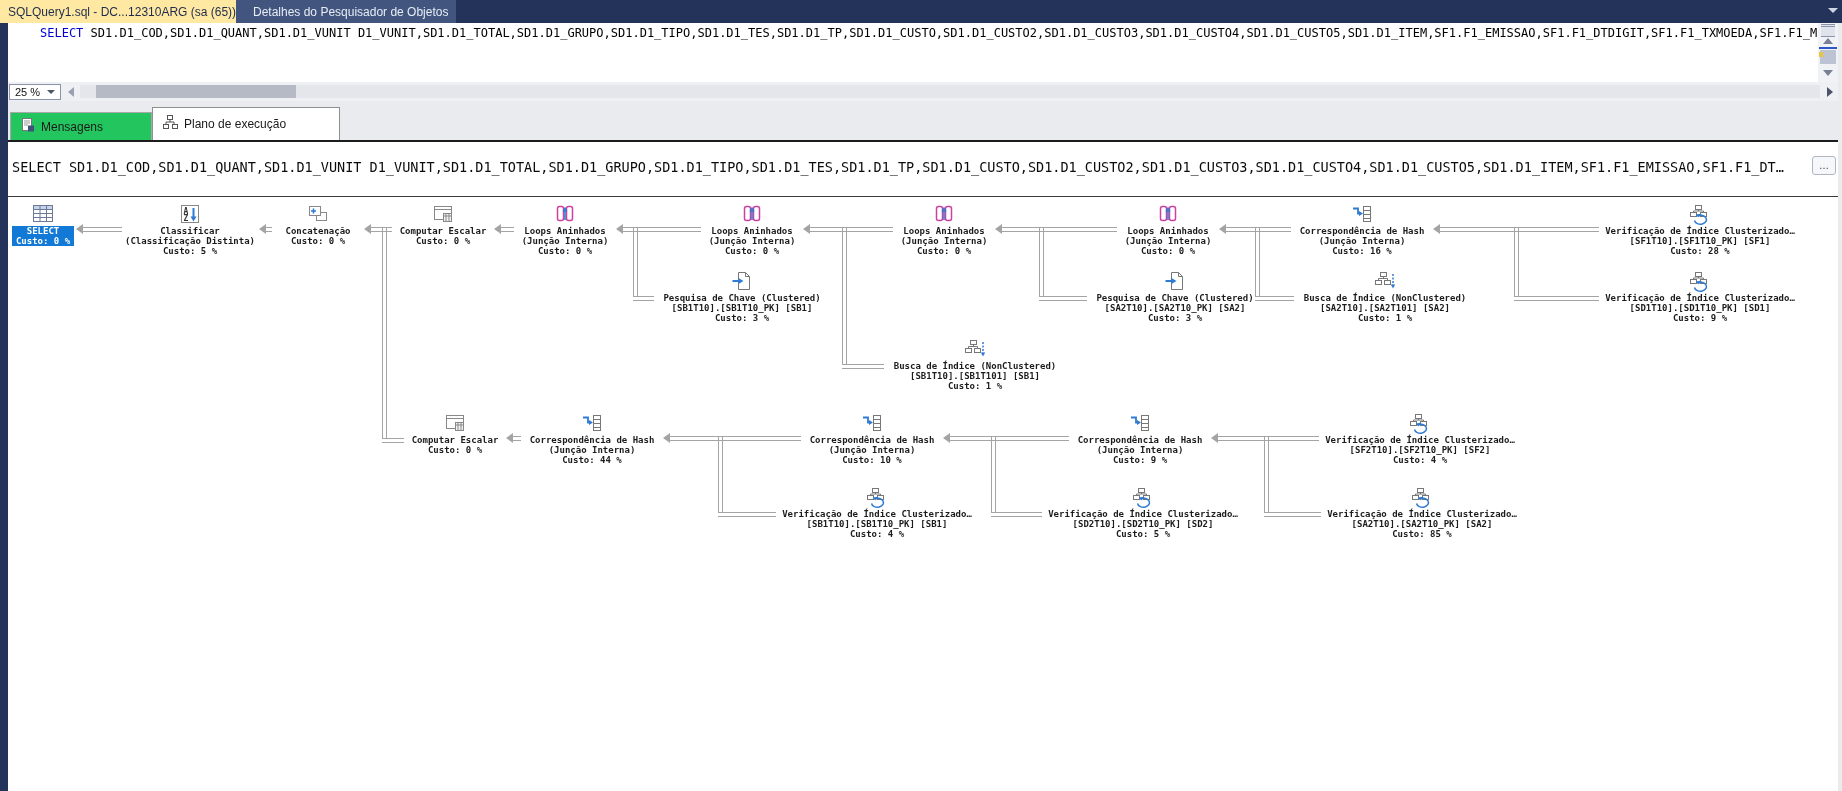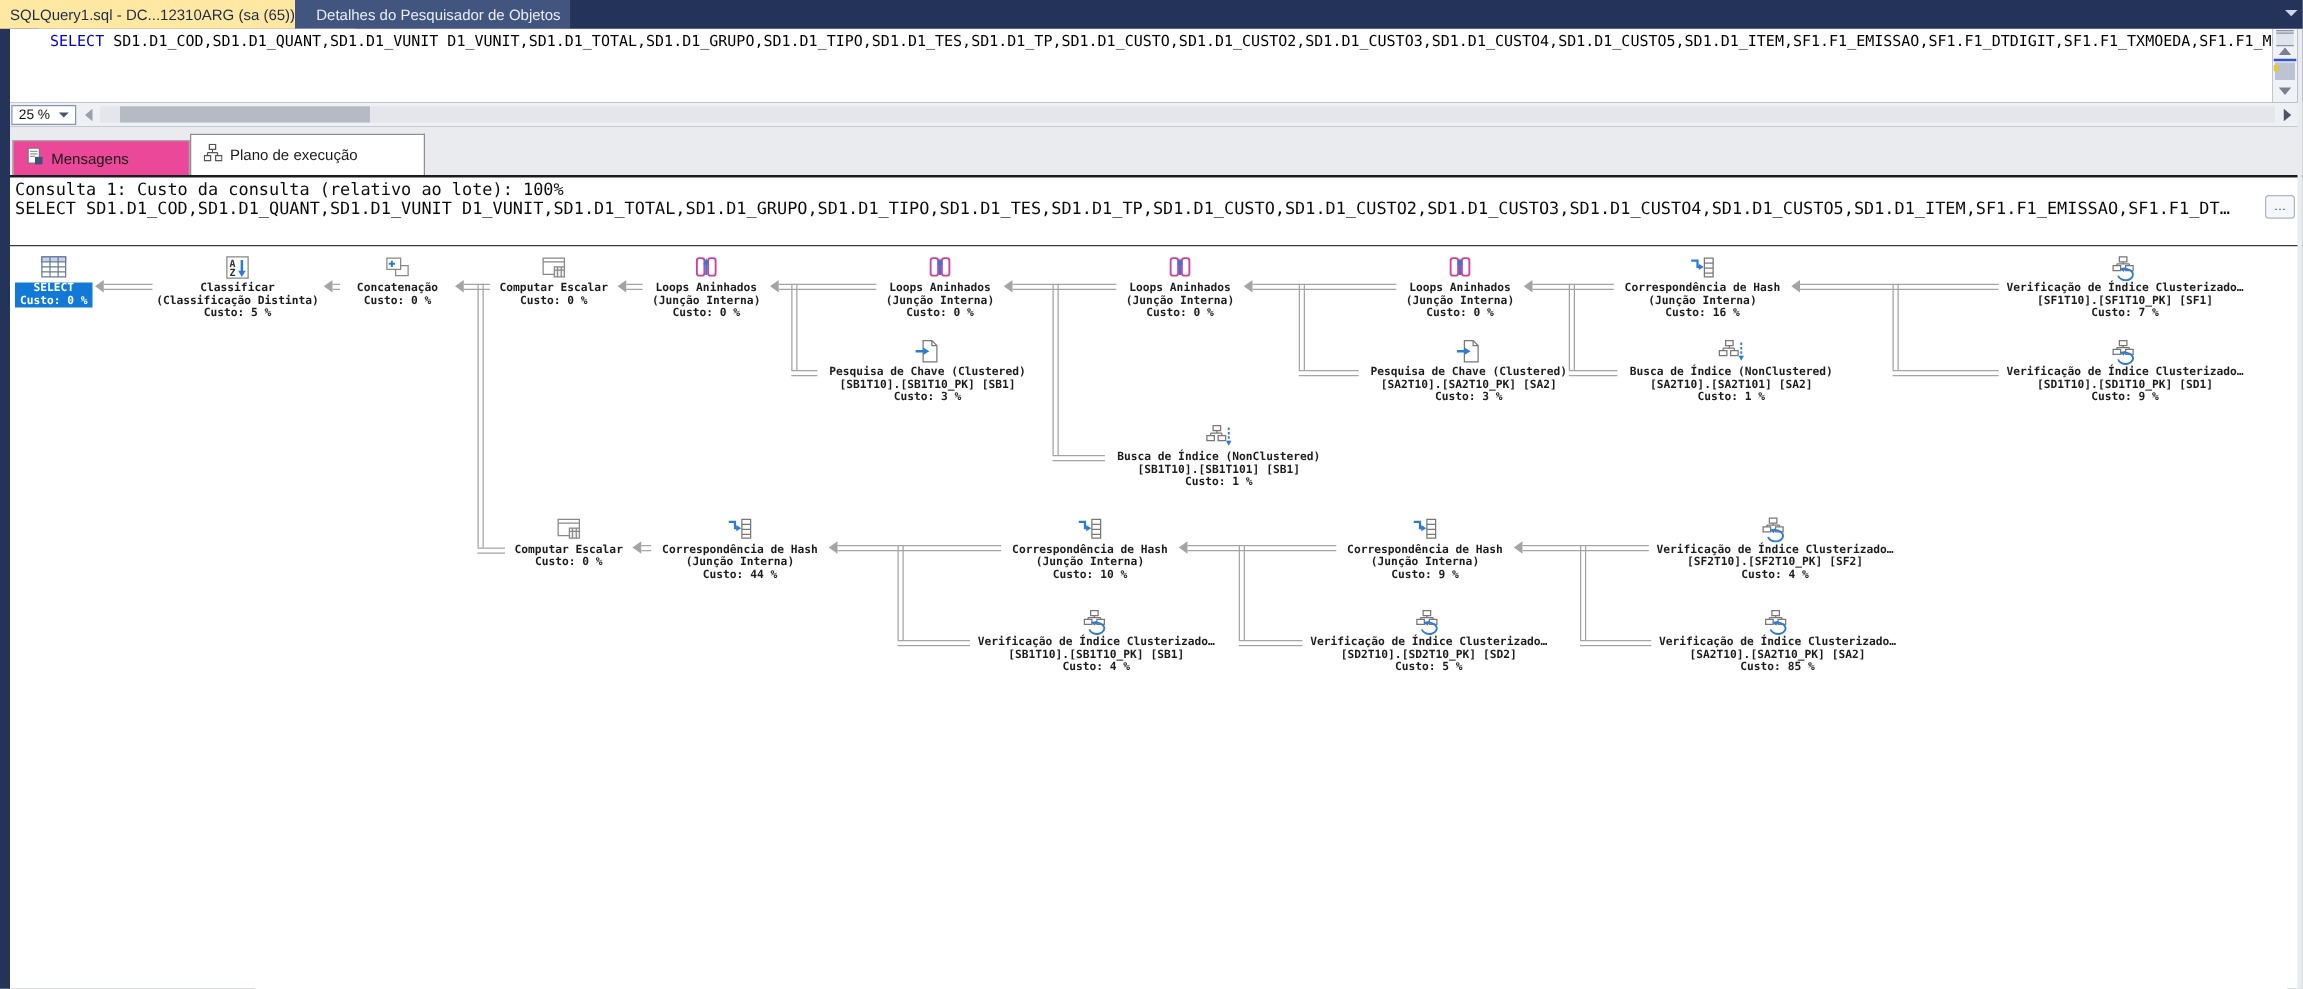--- a/index.html
+++ b/index.html
@@ -43,21 +43,21 @@
   #zoom-caret{left:47px;top:90px;width:0;height:0;border-left:4px solid transparent;
     border-right:4px solid transparent;border-top:4px solid #4c5468;}
   #h-left{left:68px;top:87px;border-top:5px solid transparent;border-bottom:5px solid transparent;border-right:6px solid #9aa0b0;}
   #h-track{left:80px;top:85px;width:1740px;height:13px;background:#e4e6eb;}
   #h-thumb{left:96px;top:85px;width:200px;height:13px;background:#b6bac4;}
   #h-right{left:1827px;top:87px;border-top:5px solid transparent;border-bottom:5px solid transparent;border-left:6px solid #4c5468;}
   
   #rtabs{left:8px;top:101px;width:1834px;height:39px;background:#e9ebee;}
   .rtab{position:absolute;display:flex;align-items:center;gap:6px;font-size:12px;color:#1a1a1a;
     box-sizing:border-box;padding:0 10px;}
-  #rtab-msg{left:10px;top:112px;width:142px;height:28px;background:#ec4899;border:1px solid #a8a8a8;border-bottom:none;text-align:right;}
+  #rtab-msg{left:10px;top:112px;width:142px;height:28px;background:#22c55e;border:1px solid #a8a8a8;border-bottom:none;text-align:right;}
   #rtab-plan{left:152px;top:107px;width:188px;height:33px;background:#ffffff;border:1px solid #8f8f8f;border-bottom:none;z-index:2;}
   
   #sep1{left:8px;top:140px;width:1834px;height:2px;background:#1c1c1c;}
   #phead{left:8px;top:142px;width:1834px;height:54px;background:#ffffff;overflow:hidden;}
   .phline{position:absolute;left:4px;white-space:pre;
     font-family:"DejaVu Sans Mono","Liberation Mono",monospace;font-size:13.5px;color:#0b0b0b;}
   .phline.green{color:#007a00;}
   #ph-ellipsis{left:1812px;top:156px;width:22px;height:17px;background:#f5f7fa;border:1px solid #aeb6c2;
     border-radius:3px;font-size:10px;color:#333;display:flex;align-items:center;justify-content:center;}
   #sep2{left:8px;top:196px;width:1834px;height:1px;background:#3a3a3a;}
@@ -140,21 +140,20 @@
         <rect x="0.5" y="9.5" width="5" height="4" fill="#fff" stroke="#555"></rect>
         <rect x="9.5" y="9.5" width="5" height="4" fill="#fff" stroke="#555"></rect>
         <path d="M7,4.5 v2.5 M3,7 h8 M3,7 v2.5 M11,7 v2.5" fill="none" stroke="#555"></path>
       </svg>
   </span>
   <span>Plano de execução</span>
 </div>
 
 <div id="sep1" class="abs"></div>
 <div id="phead" class="abs">
-  <div class="phline" style="top:2px;">Consulta 1: Custo da consulta (relativo ao lote): 100%</div>
   <div class="phline" style="top:17px;">SELECT SD1.D1_COD,SD1.D1_QUANT,SD1.D1_VUNIT D1_VUNIT,SD1.D1_TOTAL,SD1.D1_GRUPO,SD1.D1_TIPO,SD1.D1_TES,SD1.D1_TP,SD1.D1_CUSTO,SD1.D1_CUSTO2,SD1.D1_CUSTO3,SD1.D1_CUSTO4,SD1.D1_CUSTO5,SD1.D1_ITEM,SF1.F1_EMISSAO,SF1.F1_DT…</div>
 </div>
 <div id="ph-ellipsis" class="abs">…</div>
 <div id="sep2" class="abs"></div>
 
 <div id="plan-canvas" class="abs">
     <div class="pnode selected" style="left: 3px; top: 6px; width: 64px;"><span class="picon"><svg width="22" height="22" viewBox="0 0 22 22">
           <rect x="1.5" y="2.5" width="19" height="16" fill="#fff" stroke="#6b7a99"></rect>
           <rect x="1.5" y="2.5" width="19" height="4" fill="#c7d3e8" stroke="#6b7a99"></rect>
           <line x1="8" y1="2.5" x2="8" y2="18.5" stroke="#6b7a99"></line>
@@ -273,21 +272,21 @@
           <rect x="6.5" y="2.5" width="6" height="4" fill="#fff" stroke="#777"></rect>
           <rect x="1.5" y="9.5" width="6" height="4" fill="#fff" stroke="#777"></rect>
           <rect x="11.5" y="9.5" width="6" height="4" fill="#fff" stroke="#777"></rect>
           <path d="M9.5,6.5 v1.5 M4.5,8 h10 M4.5,8 v1.5 M14.5,8 v1.5" stroke="#777" fill="none"></path>
           <path d="M5.5,17.5 a6,4.5 0 1 0 2.5,-4.5" fill="none" stroke="#2f7bd4" stroke-width="1.5"></path>
           <path d="M11.5,10.8 L6.9,11.5 L10,14.6 Z" fill="#2f7bd4"></path>
         </svg></span>
       <div class="plines">
         <div>Verificação de Índice Clusterizado…</div>
         <div>[SF1T10].[SF1T10_PK] [SF1]</div>
-        <div>Custo: 7 %</div>
+        <div>Custo: 28 %</div>
       </div>
     </div>
     <div class="pnode" style="left: 646.5px; top: 73px; width: 175px;">
       <span class="picon"><svg width="22" height="22" viewBox="0 0 22 22">
           <path d="M7.5,2.5 h7 l4,4 v13 h-11 z" fill="#fff" stroke="#777"></path>
           <path d="M14.5,2.5 v4 h4" fill="none" stroke="#777"></path>
           <line x1="1.5" y1="11" x2="8" y2="11" stroke="#2f7bd4" stroke-width="2"></line>
           <path d="M12.5,11 L7.5,8 L7.5,14 Z" fill="#2f7bd4"></path>
         </svg></span>
       <div class="plines">

